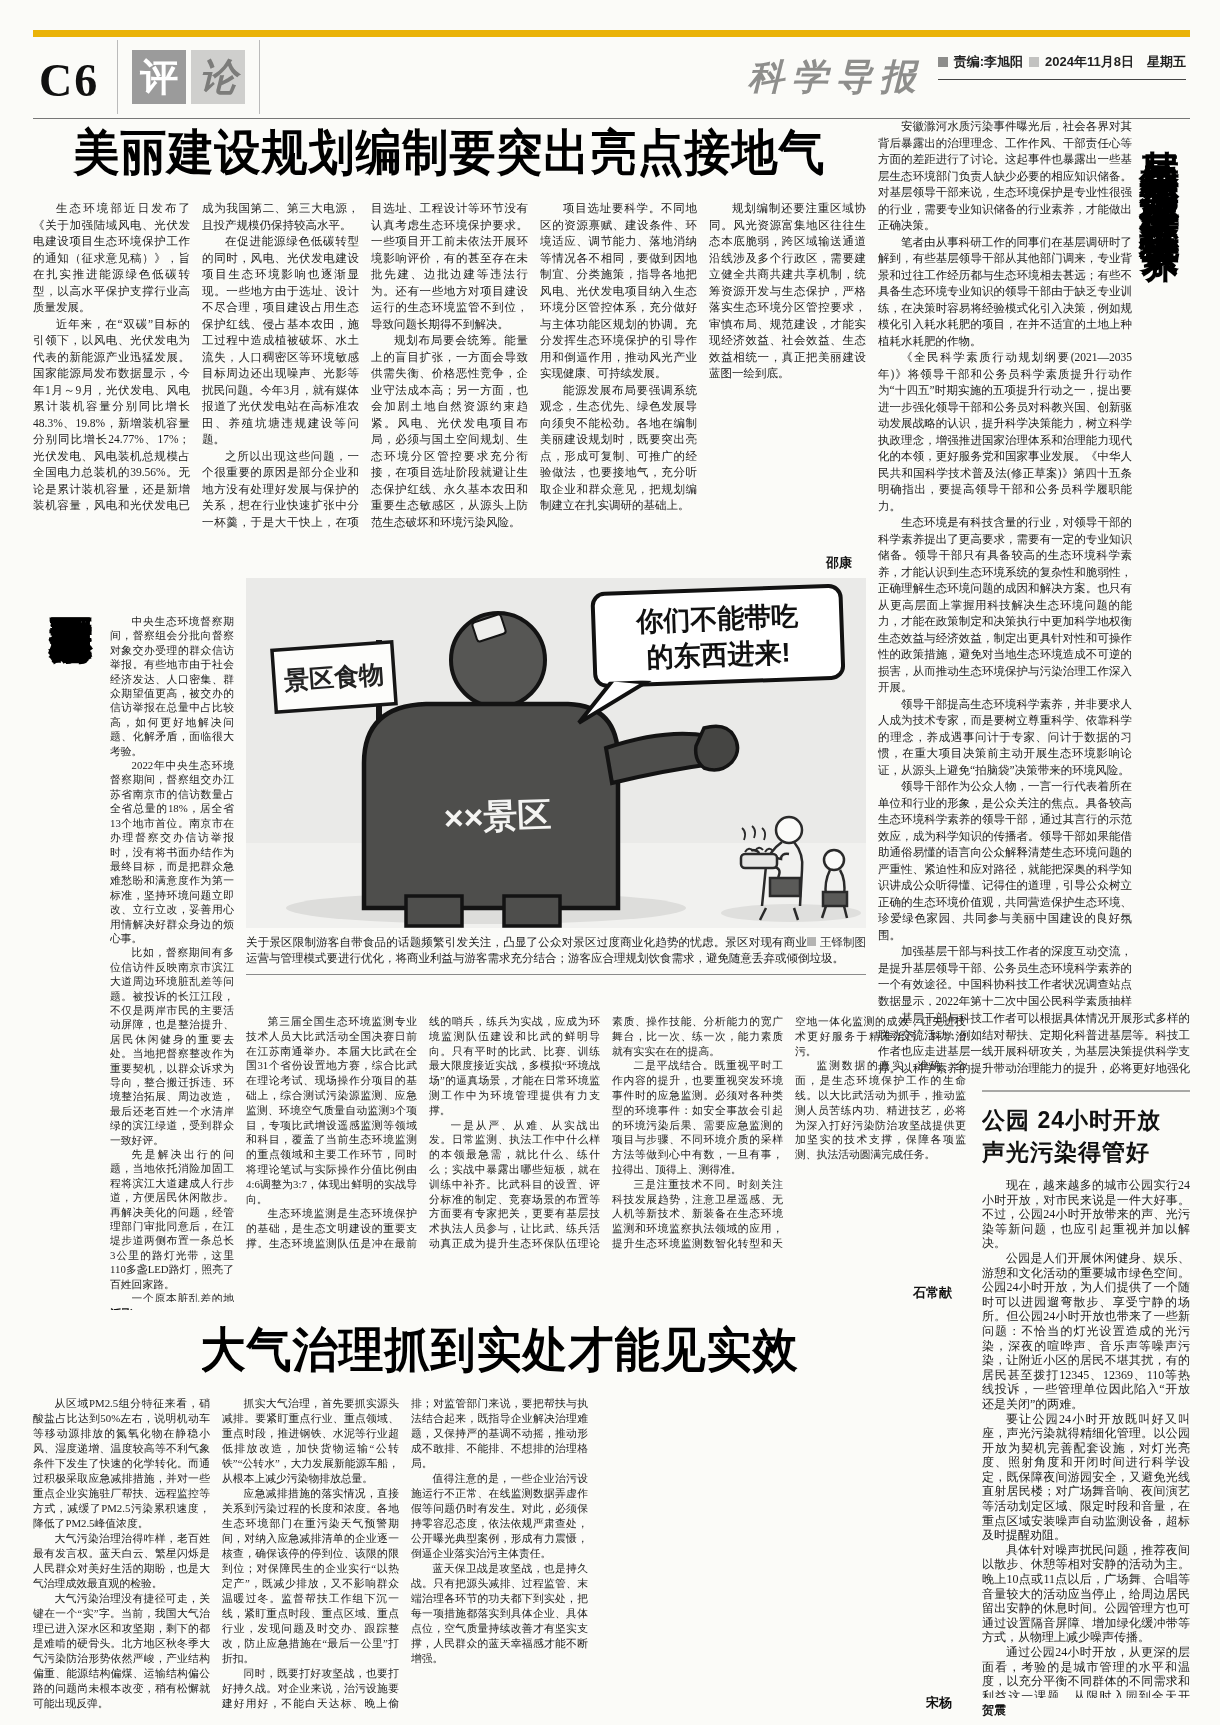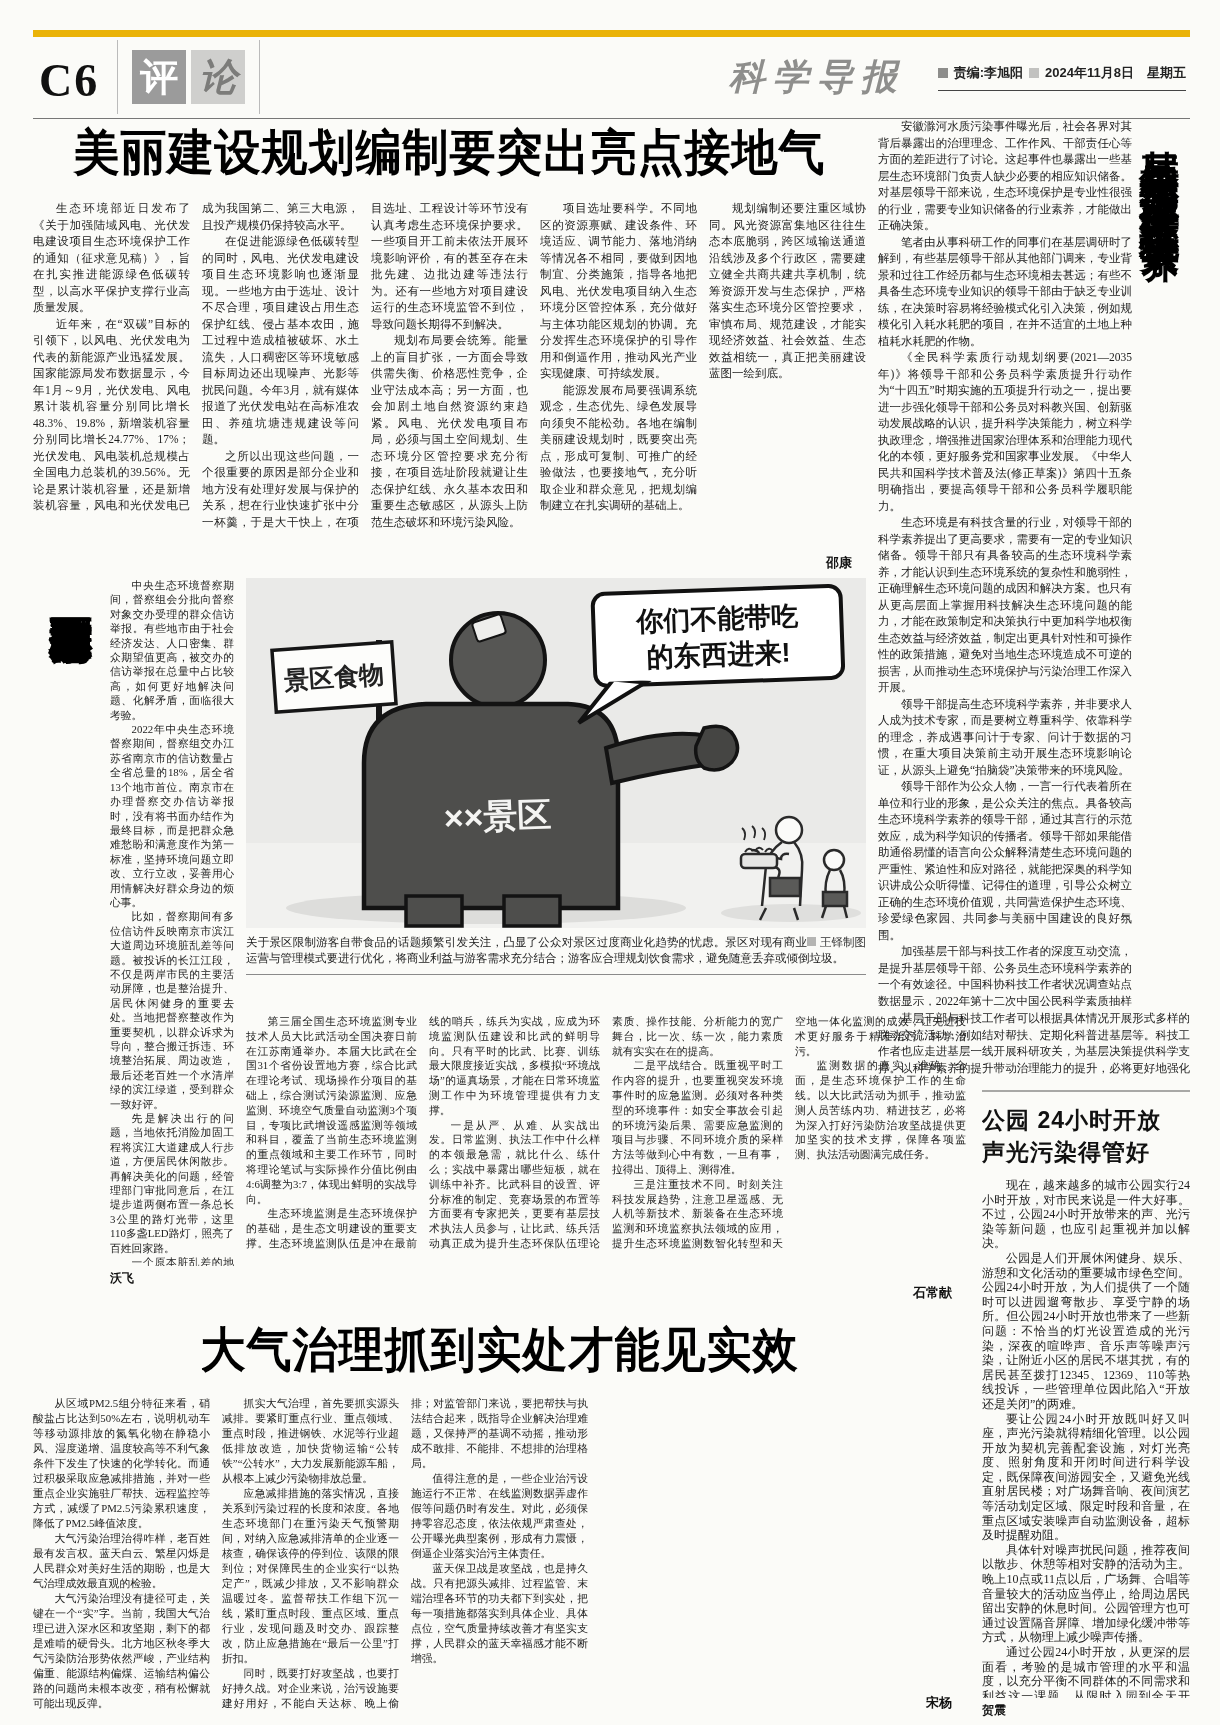--- a/index.html
+++ b/index.html
@@ -8,21 +8,21 @@
   
   .header{position:absolute;left:33px;top:30px;width:1157px;height:80px;border-top:7px solid #eab308;}
   .header-inner{display:flex;align-items:center;height:100%;}
   .page-no{font-family:"Liberation Serif",serif;font-weight:bold;font-size:46px;color:#111;
            padding:6px 18px 0 6px;letter-spacing:2px;}
   .logo-wrap{display:flex;gap:5px;padding:10px 14px;border-left:1px solid #bbb;border-right:1px solid #bbb;}
   .logo-box{width:54px;height:54px;display:flex;align-items:center;justify-content:center;
             font-size:38px;font-weight:bold;font-family:"Liberation Sans",sans-serif;}
   .logo-ping{background:#9b9b9b;color:#fff;}
   .logo-lun{background:#cfcfcd;color:#7c7c7a;font-family:"Liberation Serif",serif;font-style:italic;}
-  .header-right{margin-left:auto;display:flex;align-items:center;gap:33px;padding-right:4px;}
+  .header-right{margin-left:auto;display:flex;align-items:flex-start;gap:14px;padding-right:4px;}
   .masthead{font-family:"Liberation Serif",serif;font-style:italic;font-weight:bold;
             font-size:36px;color:#8e8e8c;letter-spacing:8px;}
   .issue-info{display:flex;flex-direction:row;gap:6px;border-bottom:1px solid #444;padding-bottom:8px;}
   .issue-line{display:flex;align-items:center;gap:6px;font-family:"Liberation Sans",sans-serif;
               font-size:13px;font-weight:bold;color:#222;}
   .sq{display:inline-block;width:10px;height:10px;background:#8d8d8b;}
   .sq.light{background:#c2c2c0;}
   .header-rule{position:absolute;left:0;right:0;bottom:-2px;border-bottom:1px solid #777;}
   
   .art{position:absolute;overflow:hidden;}
@@ -41,21 +41,21 @@
   .jiceng-top{display:flex;gap:8px;}
   .jiceng-text{width:254px;height:888px;overflow:hidden;font-size:11.5px;line-height:16.5px;}
   .v-head{writing-mode:vertical-rl;text-orientation:upright;font-family:"Liberation Sans",sans-serif;
           font-weight:900;color:#000;}
   .jiceng-vhead{width:46px;height:888px;font-size:40px;letter-spacing:5px;margin-left:2px;}
   .jiceng-tail{font-size:11.5px;line-height:16.5px;margin-top:4px;}
   
   .ducha{left:33px;top:578px;width:203px;height:732px;}
   .ducha-inner{display:flex;gap:9px;height:100%;}
   .ducha-vhead{width:68px;height:648px;font-size:43px;letter-spacing:0px;margin-top:6px;}
-  .ducha-text{width:124px;height:688px;overflow:hidden;font-size:10.8px;line-height:14.4px;}
+  .ducha-text{width:124px;height:688px;overflow:hidden;font-size:10.8px;line-height:14.4px;margin-top:36px;}
   
   .cartoon{left:246px;top:578px;width:620px;height:424px;}
   .cartoon svg{display:block;}
   .caption{margin-top:7px;font-size:11.5px;line-height:15.5px;text-align:justify;
            border-bottom:1px solid #8a8a8a;padding-bottom:8px;}
   .caption .credit{white-space:nowrap;float:right;font-family:"Liberation Sans",sans-serif;
                    font-size:11.5px;color:#333;}
   .caption .credit .sq{width:9px;height:9px;background:#b5b5b3;margin-right:4px;}
   
   .biwu{left:246px;top:1014px;width:720px;height:294px;}

